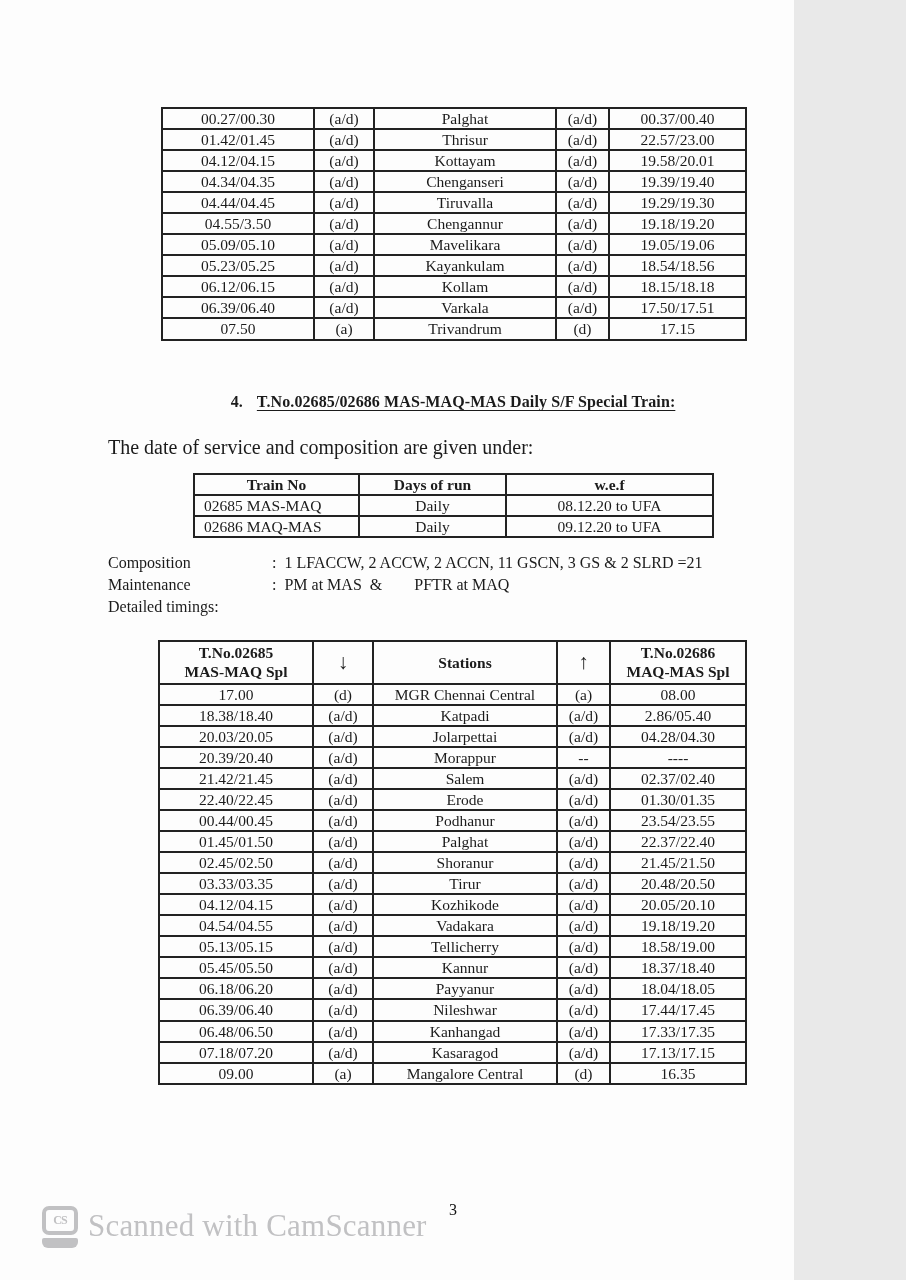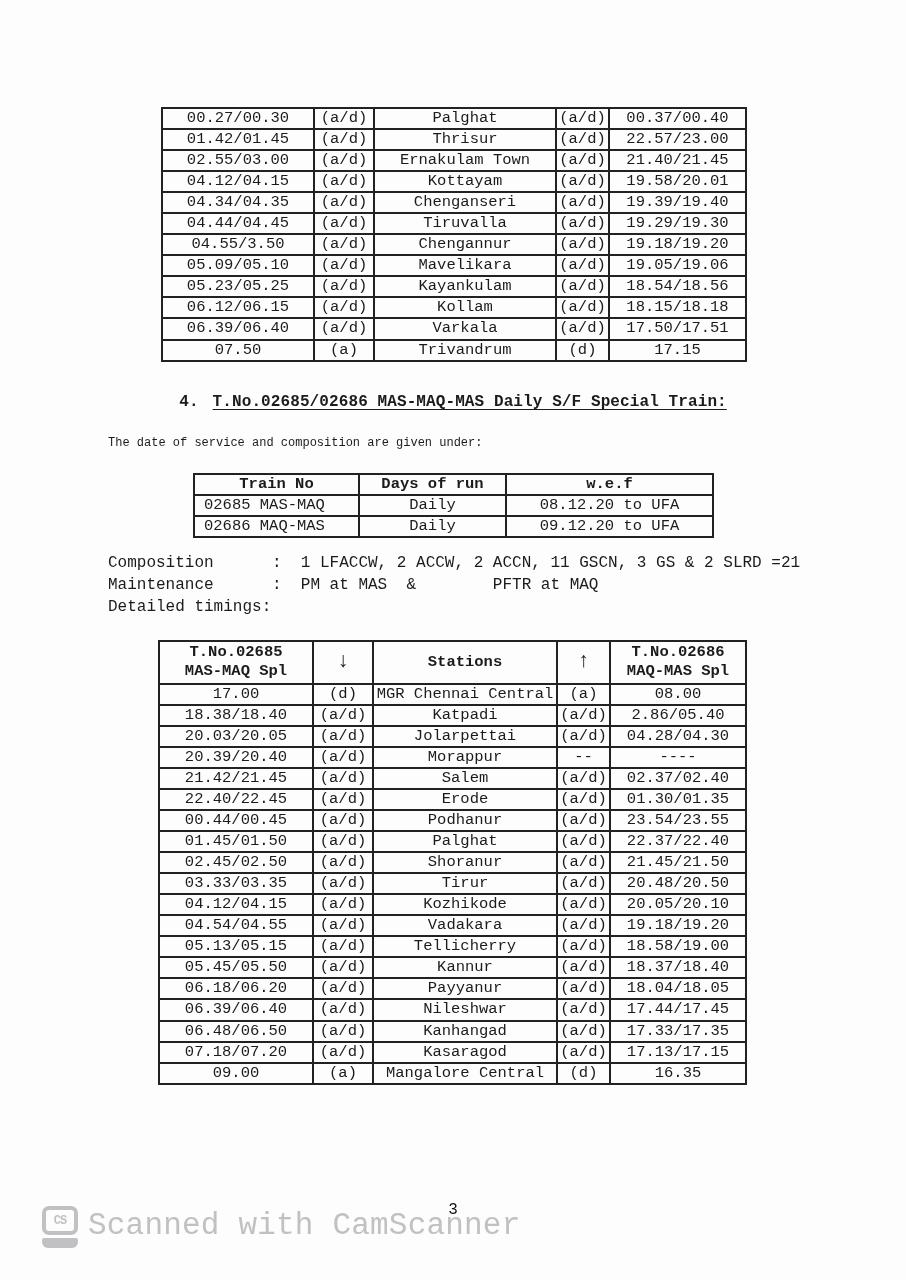--- a/index.html
+++ b/index.html
@@ -1,22 +1,22 @@
 <!DOCTYPE html>
 <html><head>
 <meta charset="utf-8">
 <style>
   * { margin: 0; padding: 0; box-sizing: border-box; }
   html, body { background: #e9e9e9; }
   .page {
     position: relative;
-    width: 906px;
+    width: 794px;
     height: 1280px;
     background: #fdfdfd;
-    font-family: Liberation Mono, monospace;
+    font-family: Liberation Serif, serif;
     color: #1b1b1b;
     overflow: hidden;
     padding-left: 40px;
   }
   
   table { border-collapse: collapse; table-layout: fixed; }
   td, th {
     border: 2px solid #222;
     text-align: center;
     vertical-align: middle;
@@ -33,21 +33,21 @@
   .heading {
     position: absolute; left: 0; top: 393px; width: 906px;
     text-align: center; font-size: 16px; font-weight: bold;
     letter-spacing: 0.1px;
   }
   .heading .num { margin-right: 14px; }
   .heading .title { text-decoration: underline; text-underline-offset: 3px; }
   
   .intro {
     position: absolute; left: 108px; top: 436px;
-    font-size: 12px;
+    font-size: 20px;
   }
   
   .service-table { position: absolute; left: 193px; top: 473px; width: 519px; }
   .service-table th { height: 20px; font-size: 15.5px; }
   .service-table td { height: 19px; }
   .service-table td:first-child { text-align: left; padding-left: 9px; margin-top: 40px; }
   
   .details { position: absolute; left: 108px; top: 554px; font-size: 16px; }
   .detail-line { display: flex; height: 22px; align-items: flex-start; }
   .detail-label { width: 164px; flex: none; }
@@ -102,27 +102,20 @@
         </tr>
 
         <tr>
           <td>01.42/01.45</td>
           <td>(a/d)</td>
           <td>Thrisur</td>
           <td>(a/d)</td>
           <td>22.57/23.00</td>
         </tr>
 
-        <tr>
-          <td>02.55/03.00</td>
-          <td>(a/d)</td>
-          <td>Ernakulam Town</td>
-          <td>(a/d)</td>
-          <td>21.40/21.45</td>
-        </tr>
 
         <tr>
           <td>04.12/04.15</td>
           <td>(a/d)</td>
           <td>Kottayam</td>
           <td>(a/d)</td>
           <td>19.58/20.01</td>
         </tr>
 
         <tr>

